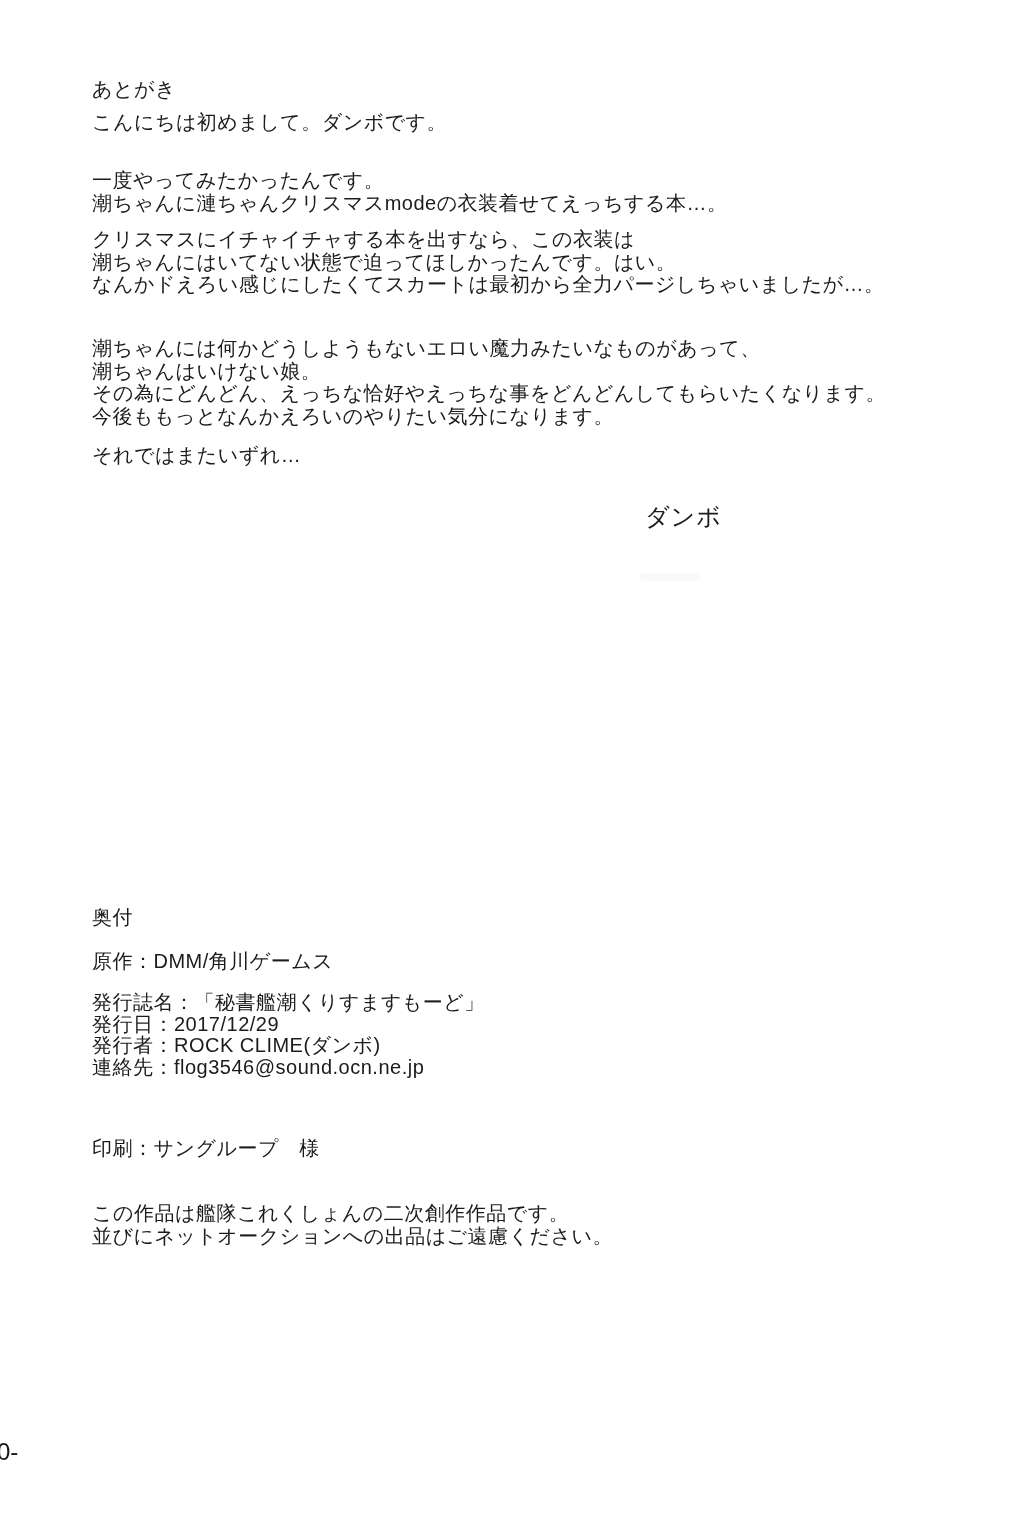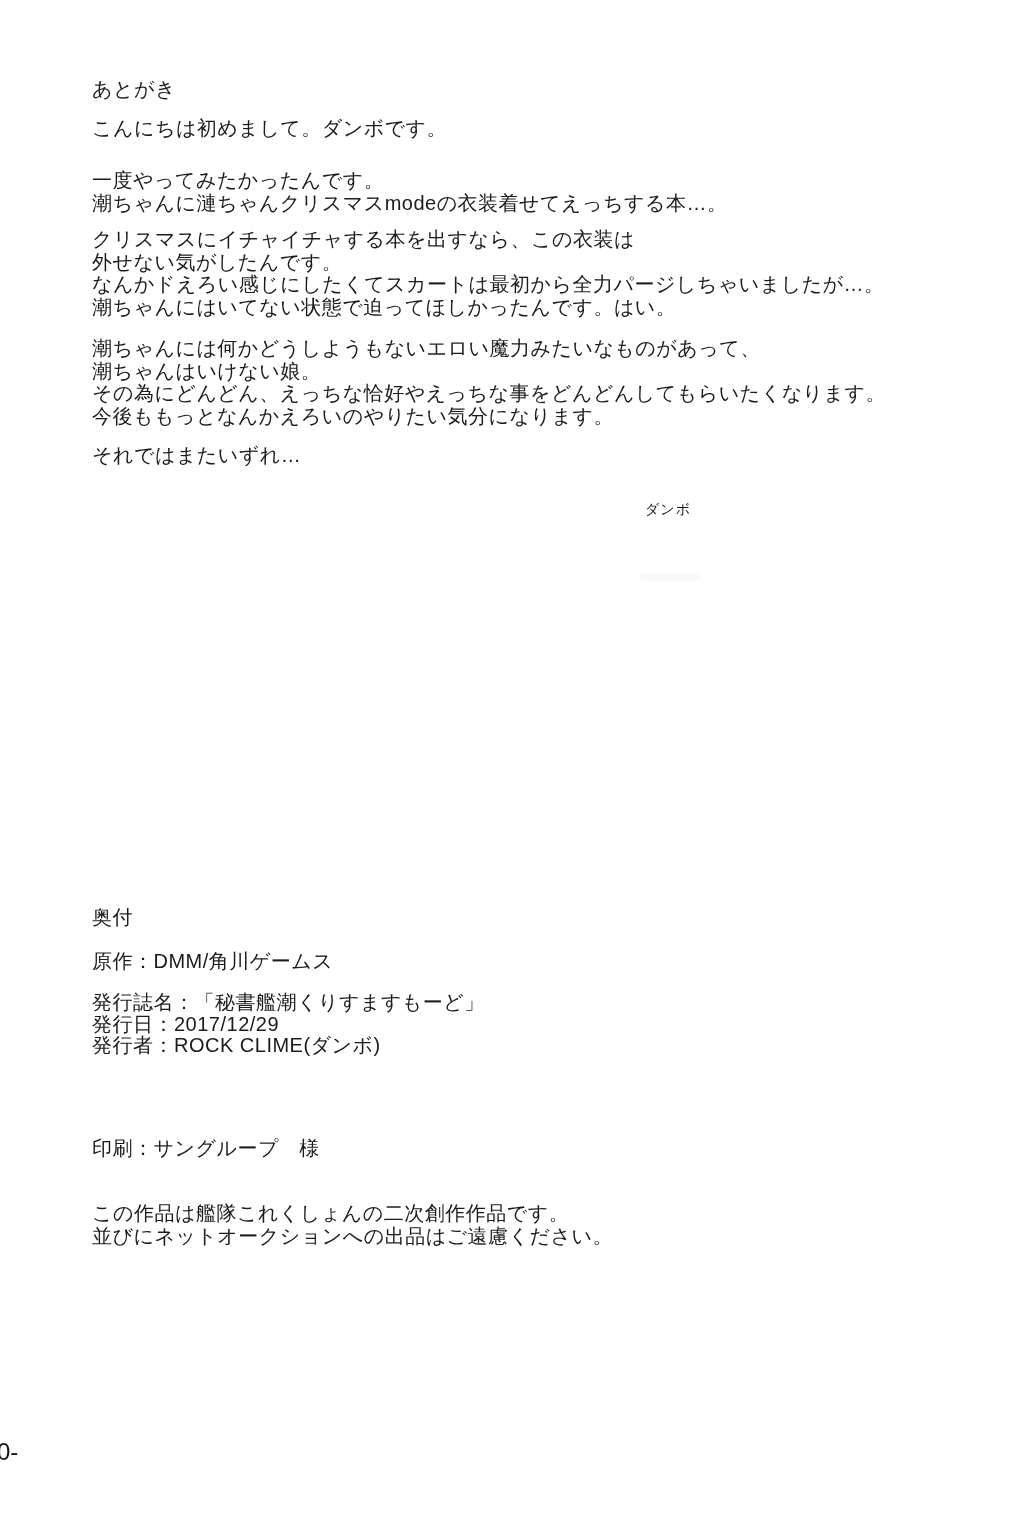--- a/index.html
+++ b/index.html
@@ -22,21 +22,21 @@
     font-size: 20px;
     line-height: 22.5px;
     white-space: nowrap;
     letter-spacing: 0.5px;
   }
   .line { white-space: nowrap; }
   .heading { font-size: 20px; }
   .signature {
     position: absolute;
     left: 645px;
-    font-size: 14px;
+    font-size: 24px;
     letter-spacing: 1px;
   }
   .colophon-pub { line-height: 21.5px; }
   .contact-extra {
     left: 172px;
     line-height: 21.5px;
   }
   .page-number {
     position: absolute;
     left: -3px;
@@ -55,34 +55,33 @@
     border-radius: 4px;
   }
 </style>
 </head>
 <body>
 
 <div class="sheet">
 
   <div class="block heading" style="top:78px;">あとがき</div>
 
-  <div class="block" style="top:117px;">
+  <div class="block" style="top:111px;">
     <div class="line">こんにちは初めまして。ダンボです。</div>
   </div>
 
   <div class="block" style="top:169px;">
     <div class="line">一度やってみたかったんです。</div>
     <div class="line">潮ちゃんに漣ちゃんクリスマスmodeの衣装着せてえっちする本…。</div>
   </div>
 
   <div class="block" style="top:228px;">
     <div class="line">クリスマスにイチャイチャする本を出すなら、この衣装は</div>
-    <div class="line">外せない気がしたんです。</div>
+    <div class="line">潮ちゃんにはいてない状態で迫ってほしかったんです。はい。</div>
     <div class="line">なんかドえろい感じにしたくてスカートは最初から全力パージしちゃいましたが…。</div>
-    <div class="line">潮ちゃんにはいてない状態で迫ってほしかったんです。はい。</div>
   </div>
 
   <div class="block" style="top:337px;">
     <div class="line">潮ちゃんには何かどうしようもないエロい魔力みたいなものがあって、</div>
     <div class="line">潮ちゃんはいけない娘。</div>
     <div class="line">その為にどんどん、えっちな恰好やえっちな事をどんどんしてもらいたくなります。</div>
     <div class="line">今後ももっとなんかえろいのやりたい気分になります。</div>
   </div>
 
   <div class="block" style="top:444px;">
@@ -94,20 +93,21 @@
   <div class="scan-smudge"></div>
 
   <div class="block heading" style="top:906px;">奥付</div>
 
   <div class="block" style="top:950px;">原作：DMM/角川ゲームス</div>
 
   <div class="block colophon-pub" style="top:992px;">
     <div class="line">発行誌名：「秘書艦潮くりすますもーど」</div>
     <div class="line">発行日：2017/12/29</div>
     <div class="line">発行者：ROCK CLIME(ダンボ)</div>
+    <div class="line">連絡先：flog3546@sound.ocn.ne.jp</div>
   </div>
 
 
   <div class="block" style="top:1137px;">印刷：サングループ　様</div>
 
   <div class="block" style="top:1202px;">
     <div class="line">この作品は艦隊これくしょんの二次創作作品です。</div>
     <div class="line">並びにネットオークションへの出品はご遠慮ください。</div>
   </div>
 

